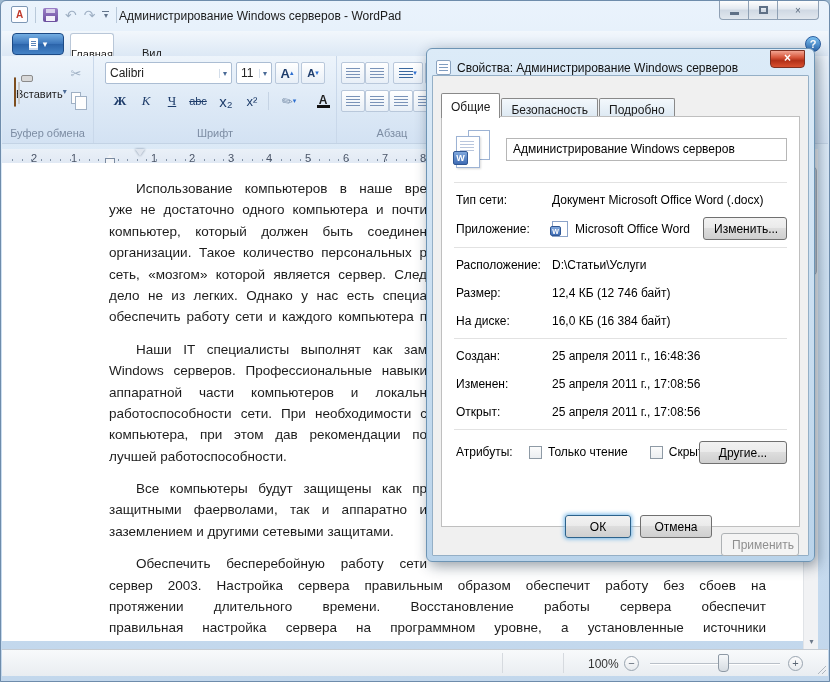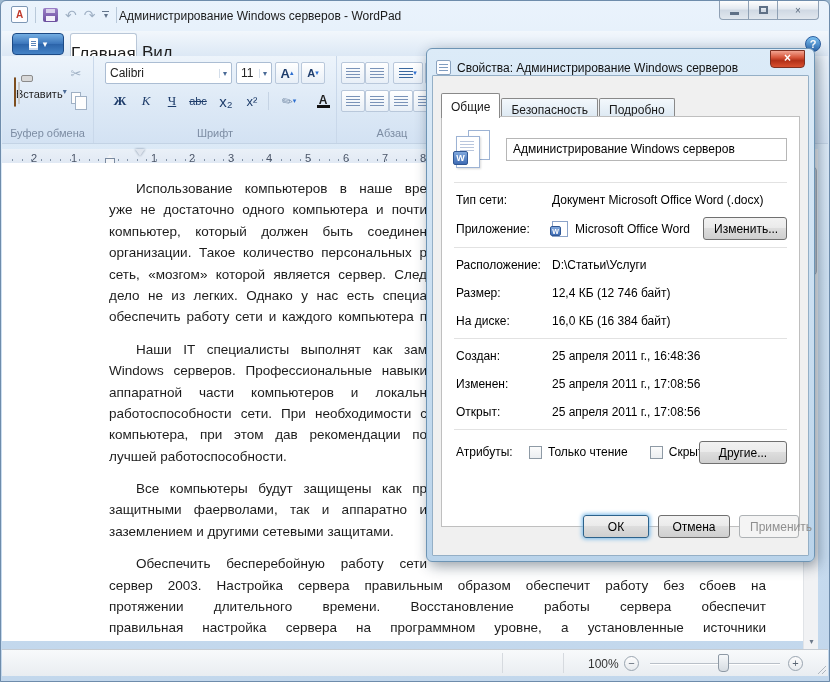--- a/index.html
+++ b/index.html
@@ -31,21 +31,21 @@
   
   .tabrow{position:absolute;left:1px;top:30px;right:1px;height:25px;
     background:linear-gradient(#f2f7fc,#dcE8f5);}
   .menu-btn{position:absolute;left:10px;top:2px;width:52px;height:22px;border-radius:4px;
     background:linear-gradient(#74aee2,#3a74ba 50%,#2b63a9 50%,#4583c6);
     border:1px solid #1c4a85;display:flex;align-items:center;justify-content:center;gap:5px;}
   .menu-doc{width:9px;height:12px;background:#fff;border-radius:1px;
     box-shadow:inset 0 -2px 0 #cddcf0;position:relative;}
   .menu-doc:before{content:"";position:absolute;left:2px;top:3px;width:5px;height:1px;background:#5b84b8;box-shadow:0 2px 0 #5b84b8,0 4px 0 #5b84b8;}
   .menu-caret{color:#fff;font-size:9px;line-height:1;}
-  .tab{position:absolute;top:2px;height:40px;padding:0 0;font-size:17px;display:flex;align-items:center;color:#1d1d1d;}
+  .tab{position:absolute;top:2px;height:40px;padding:0 0;font-size:11px;display:flex;align-items:center;color:#1d1d1d;}
   .tab.active{left:68px;background:#fff;border:1px solid #b9c7d8;border-bottom:none;border-radius:3px 3px 0 0;}
   .tab.t-view{left:140px;}
   .help-btn{position:absolute;right:7px;top:5px;width:16px;height:16px;border-radius:50%;
     background:linear-gradient(#7cc0f0,#2f6db5);border:1px solid #2a5d9e;color:#fff;
     font-size:11px;font-weight:bold;display:flex;align-items:center;justify-content:center;}
   
   .ribbon{position:absolute;left:1px;top:55px;right:1px;height:88px;
     background:linear-gradient(#edf4fb,#ddE9f6 55%,#d3e2f3);border-bottom:1px solid #c3d3e5;}
   .rgroup{position:absolute;top:0;bottom:0;border-right:1px solid #c9d8ea;}
   .g-clip{left:0;width:92px;}
@@ -160,21 +160,21 @@
   .btn{height:23px;font-size:12px;color:#000;border:1px solid #707070;border-radius:3px;padding:0 10px;
     background:linear-gradient(#f2f2f2,#ebebeb 45%,#dddddd 50%,#cfcfcf);font-family:"Liberation Sans",sans-serif;}
   .btn-change{position:absolute;right:12px;top:3px;width:84px;}
   .checkrow{padding-top:12px;}
   .checkbox{width:13px;height:13px;border:1px solid #8e9aa5;background:linear-gradient(#fcfcfc,#ebeef1);margin-right:6px;flex:none;}
   .cb2{margin-left:22px;}
   .btn-other{position:absolute;right:12px;top:8px;width:88px;}
   .dlg-buttons{position:absolute;right:9px;top:439px;display:flex;gap:9px;z-index:2;}
   .btn.w-ok{width:66px;border-color:#2c628b;box-shadow:0 0 4px 1px #74b7e8;}
   .btn.w-c{width:72px;}
-  .btn.w-a{width:60px;color:#8f8f8f;background:#f4f4f4;border-color:#aeb2b5;}
+  .btn.w-a{width:78px;color:#8f8f8f;background:#f4f4f4;border-color:#aeb2b5;margin-top:18px;}
 </style>
 </head>
 <body>
 
 <div class="window">
 
   <div class="titlebar">
     <div class="qat">
       <div class="appico">A</div>
       <div class="qat-sep"></div>

